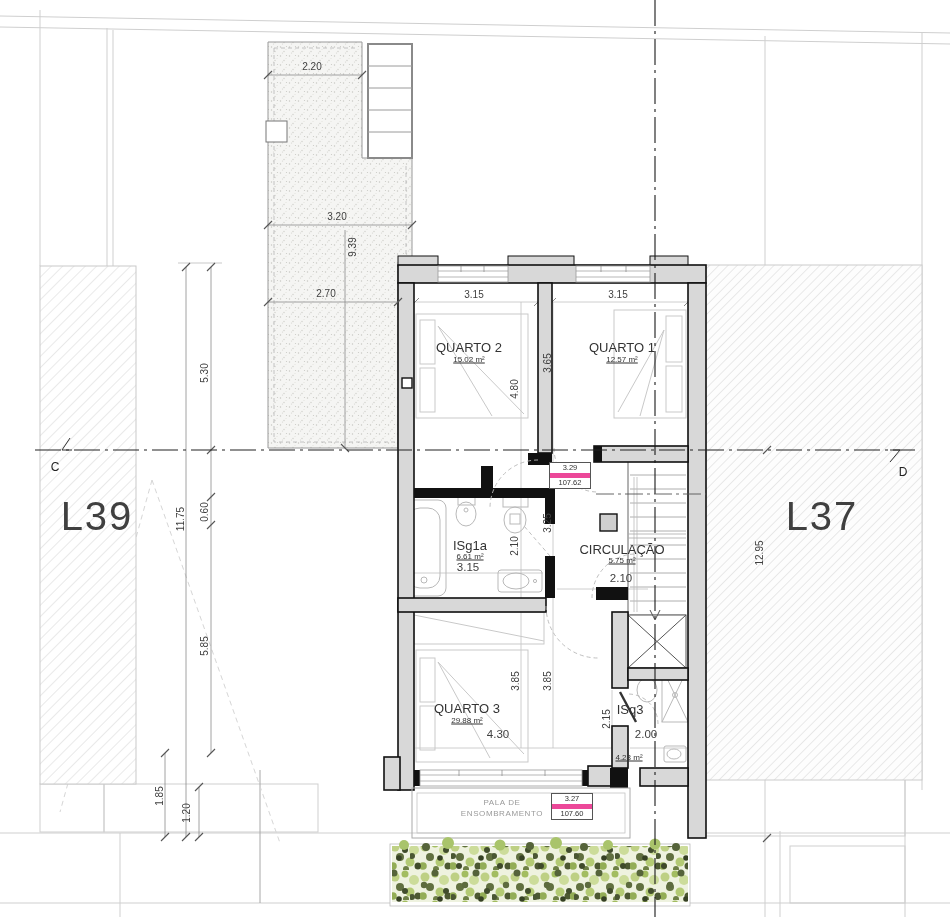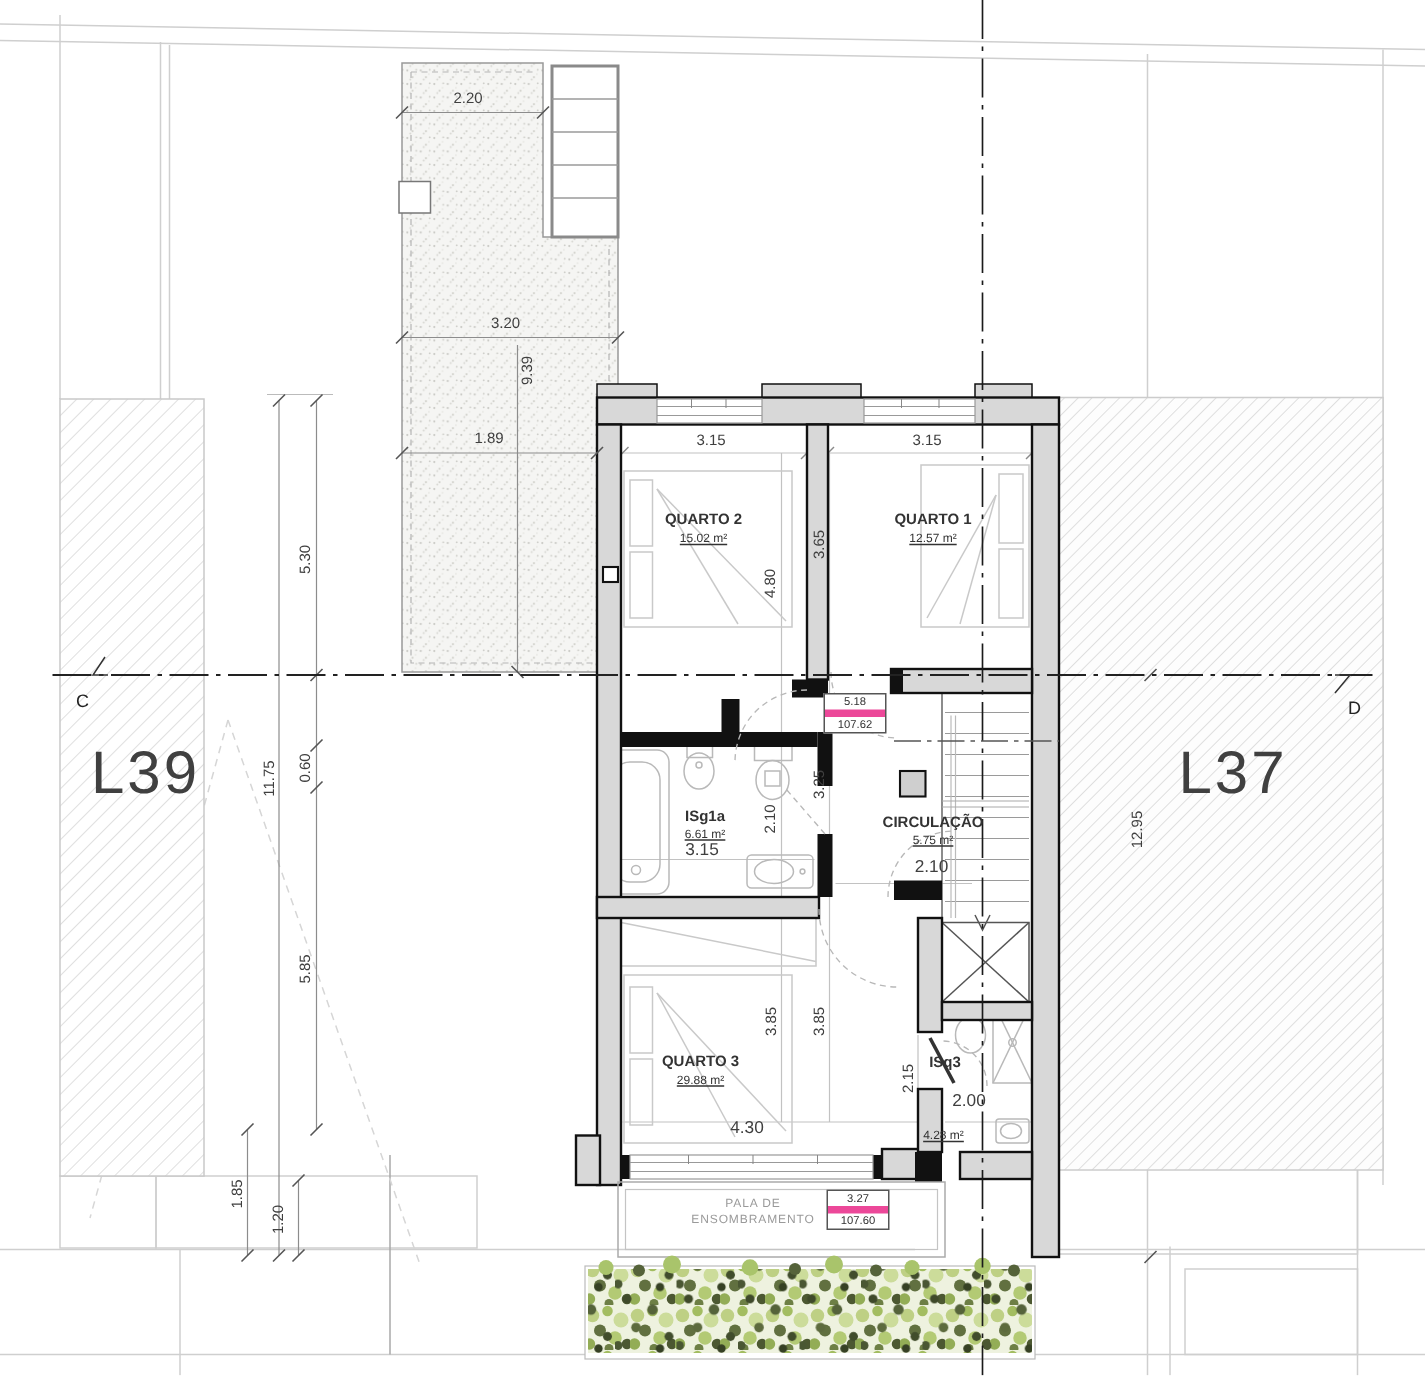--- a/index.html
+++ b/index.html
@@ -2,21 +2,21 @@
 <html><head>
 <meta charset="utf-8">
 <style>
   html,body{margin:0;padding:0;background:#fff;}
   #canvas{position:relative;width:950px;height:917px;background:#fff;overflow:hidden;
           font-family:"Liberation Sans",sans-serif;}
   #plan-svg{position:absolute;left:0;top:0;}
   .lbl{position:absolute;transform:translate(-50%,-50%);font-family:"Liberation Sans",sans-serif;
        font-size:10px;color:#3f3f3f;white-space:nowrap;z-index:5;}
   .lbl.v{transform:translate(-50%,-50%) rotate(-90deg);}
-  .lbl.room{font-size:10px;color:#333;font-weight:bold;}
+  .lbl.room{font-size:13px;color:#333;}
   .lbl.area{font-size:8px;color:#333;text-decoration:underline;}
   .lbl.big{font-size:11.5px;}
   .lbl.lot{font-size:40px;color:#404040;letter-spacing:2px;}
   .lbl.sec{font-size:12px;color:#222;}
   .lbl.pala{font-size:8px;color:#9a9a9a;letter-spacing:.6px;text-align:right;}
   .lvl{position:absolute;width:40px;border:1px solid #555;background:#fff;color:#333;
        text-align:center;z-index:6;font-size:7.5px;line-height:10px;}
   .lvl .b{border-top:5px solid #ec4899;}
 </style>
 </head>
@@ -361,62 +361,62 @@
 </svg>
 
 <span class="lbl lot" style="left:97px;top:516px">L39</span>
 <span class="lbl lot" style="left:822px;top:516px">L37</span>
 <span class="lbl sec" style="left:55px;top:467px">C</span>
 <span class="lbl sec" style="left:903px;top:472px">D</span>
 
 <span class="lbl" style="left:312px;top:66px">2.20</span>
 <span class="lbl" style="left:337px;top:216px">3.20</span>
 <span class="lbl v" style="left:352px;top:247px">9.39</span>
-<span class="lbl" style="left:326px;top:293px">1.89</span>
+<span class="lbl" style="left:326px;top:293px">2.70</span>
 
 <span class="lbl v" style="left:204px;top:373px">5.30</span>
 <span class="lbl v" style="left:180px;top:519px">11.75</span>
 <span class="lbl v" style="left:204px;top:512px">0.60</span>
 <span class="lbl v" style="left:204px;top:646px">5.85</span>
 <span class="lbl v" style="left:159px;top:796px">1.85</span>
 <span class="lbl v" style="left:186px;top:813px">1.20</span>
 <span class="lbl v" style="left:759px;top:553px">12.95</span>
 
 <span class="lbl" style="left:474px;top:294px">3.15</span>
 <span class="lbl" style="left:618px;top:294px">3.15</span>
 <span class="lbl v" style="left:514px;top:389px">4.80</span>
 <span class="lbl v" style="left:547px;top:363px">3.65</span>
 <span class="lbl v" style="left:547px;top:523px">3.25</span>
 <span class="lbl v" style="left:514px;top:546px">2.10</span>
 <span class="lbl big" style="left:468px;top:567px">3.15</span>
 <span class="lbl big" style="left:621px;top:578px">2.10</span>
 <span class="lbl v" style="left:515px;top:681px">3.85</span>
 <span class="lbl v" style="left:547px;top:681px">3.85</span>
-<span class="lbl big" style="left:498px;top:752px">4.30</span>
+<span class="lbl big" style="left:498px;top:734px">4.30</span>
 <span class="lbl v" style="left:606px;top:719px">2.15</span>
 <span class="lbl big" style="left:646px;top:734px">2.00</span>
 
 <span class="lbl room" style="left:469px;top:347px">QUARTO 2</span>
 <span class="lbl area" style="left:469px;top:359px">15.02 m²</span>
 <span class="lbl room" style="left:622px;top:347px">QUARTO 1</span>
 <span class="lbl area" style="left:622px;top:359px">12.57 m²</span>
 <span class="lbl room" style="left:470px;top:545px">ISg1a</span>
 <span class="lbl area" style="left:470px;top:556px">6.61 m²</span>
 <span class="lbl room" style="left:622px;top:549px">CIRCULAÇÃO</span>
 <span class="lbl area" style="left:622px;top:560px">5.75 m²</span>
 <span class="lbl room" style="left:467px;top:708px">QUARTO 3</span>
 <span class="lbl area" style="left:467px;top:720px">29.88 m²</span>
 <span class="lbl room" style="left:630px;top:709px">ISq3</span>
 <span class="lbl area" style="left:629px;top:757px">4.28 m²</span>
 
 <span class="lbl pala" style="left:502px;top:802px">PALA DE</span>
 <span class="lbl pala" style="left:502px;top:813px">ENSOMBRAMENTO</span>
 
 <div class="lvl" style="left:549px;top:462px">
-  <div>5.18</div>
+  <div>3.29</div>
   <div class="b">107.62</div>
 </div>
 <div class="lvl" style="left:551px;top:793px">
   <div>3.27</div>
   <div class="b">107.60</div>
 </div>
 
 </div>
 
 </body></html>

